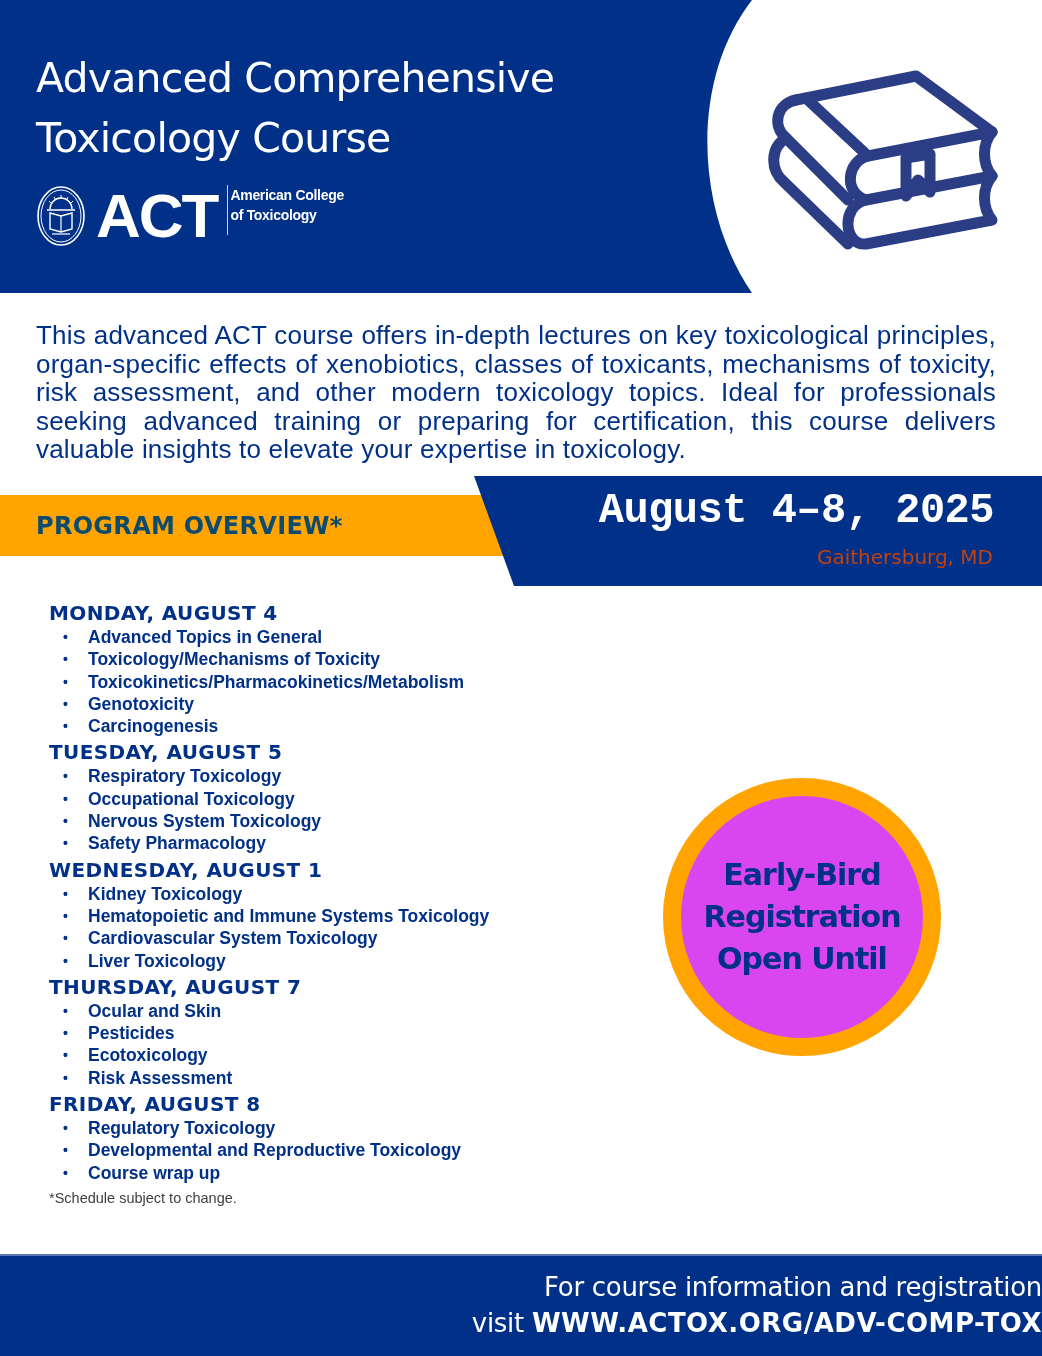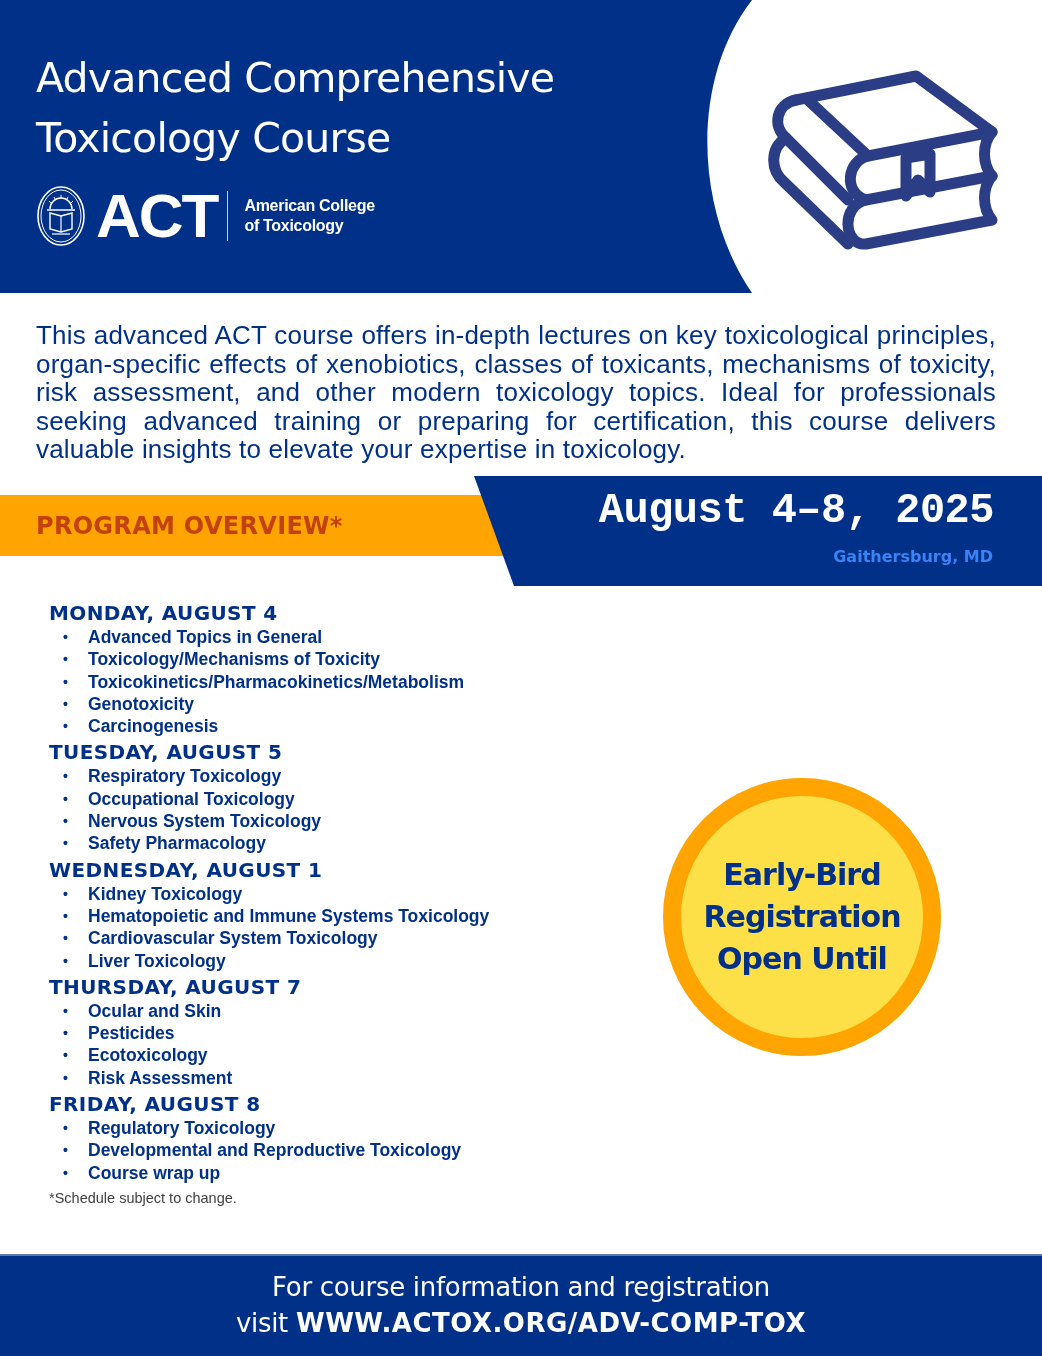--- a/index.html
+++ b/index.html
@@ -5,53 +5,53 @@
     * { box-sizing: border-box; margin: 0; padding: 0; }
     html, body { width: 1042px; height: 1356px; background: #ffffff; overflow: hidden; }
     body { position: relative; font-family: "Liberation Sans", sans-serif; color: #003087; }
 
     
     .header { position: absolute; left: 0; top: 0; width: 952px; height: 293px; background: #ffffff; }
     .header-bg { position: absolute; left: 0; top: 0; width: 1042px; height: 293px; }
     .title { position: absolute; left: 36px; top: 48px; color: #ffffff; font-family: "DejaVu Sans", sans-serif; font-size: 41px; line-height: 60px; font-weight: 400; letter-spacing: -0.8px; }
     .title div { white-space: nowrap; }
 
-    .logo { position: absolute; left: 36px; top: 185px; height: 62px; display: flex; align-items: center; }
+    .logo { position: absolute; left: 36px; top: 185px; height: 62px; display: flex; }
     .logo-seal { width: 50px; height: 62px; }
     .logo-act { color: #ffffff; font-family: "Liberation Sans", sans-serif; font-weight: 700; font-size: 62px; line-height: 62px; margin-left: 10px; letter-spacing: -2px; }
     .logo-divider { width: 1px; height: 50px; background: #ffffff; margin-left: 10px; opacity: 0.8; }
-    .logo-name { color: #ffffff; font-family: "Liberation Sans", sans-serif; font-weight: 700; font-size: 16px; line-height: 20px; margin-left: 16px; letter-spacing: -0.3px; }
+    .logo-name { color: #ffffff; font-family: "Liberation Sans", sans-serif; font-weight: 700; font-size: 14px; line-height: 20px; margin-left: 2px; letter-spacing: -0.3px; }
 
     .book-icon { position: absolute; left: 756px; top: 60px; width: 250px; height: 190px; }
 
     
     .intro { position: absolute; left: 36px; top: 321px; width: 960px; color: #003087; font-family: "Liberation Sans", sans-serif; font-size: 26px; line-height: 28.5px; text-align: justify; letter-spacing: 0.2px; }
 
     
     .banner-orange { position: absolute; left: 0; top: 495px; width: 560px; height: 61px; background: #FFA400; }
-    .banner-orange-label { position: absolute; left: 36px; top: 510px; color: #c2410c; font-family: "DejaVu Sans", sans-serif; font-weight: 700; font-size: 24px; line-height: 32px; letter-spacing: 0.3px; }
+    .banner-orange-label { position: absolute; left: 36px; top: 510px; color: #0c4a6e; font-family: "DejaVu Sans", sans-serif; font-weight: 700; font-size: 24px; line-height: 32px; letter-spacing: 0.3px; }
     .banner-blue { position: absolute; left: 0; top: 476px; width: 1042px; height: 110px; }
     .banner-date { position: absolute; right: 48px; top: 484px; color: #ffffff; font-family: Liberation Mono, monospace; font-weight: 700; font-size: 42px; line-height: 54px; white-space: nowrap; letter-spacing: -0.5px; }
-    .banner-loc { position: absolute; right: 49px; top: 542px; color: #3b82f6; font-family: "DejaVu Sans", sans-serif; font-weight: 700; font-size: 16px; line-height: 30px; white-space: nowrap; }
+    .banner-loc { position: absolute; right: 49px; top: 542px; color: #c2410c; font-family: "DejaVu Sans", sans-serif; font-weight: 400; font-size: 20px; line-height: 30px; white-space: nowrap; }
 
     
     .schedule { position: absolute; left: 49px; top: 601px; width: 560px; }
     .day { margin-bottom: 3px; }
     .day-title { font-family: "DejaVu Sans", sans-serif; font-weight: 700; font-size: 20px; line-height: 25px; letter-spacing: 0.4px; color: #003087; white-space: nowrap; }
     .day-items { list-style: none; }
     .day-item { position: relative; padding-left: 39px; font-family: "Liberation Sans", sans-serif; font-weight: 700; font-size: 17.5px; line-height: 22.3px; color: #003087; white-space: nowrap; }
     .bullet { position: absolute; left: 14px; top: 0; font-size: 14px; }
     .footnote { font-family: "Liberation Sans", sans-serif; font-size: 14.5px; line-height: 20px; color: #404040; margin-top: 4px; }
 
     
-    .earlybird { position: absolute; left: 663px; top: 778px; width: 278px; height: 278px; border-radius: 50%; border: 18px solid #FFA400; background: #fde047; display: flex; align-items: center; justify-content: center; }
+    .earlybird { position: absolute; left: 663px; top: 778px; width: 278px; height: 278px; border-radius: 50%; border: 18px solid #FFA400; background: #d946ef; display: flex; align-items: center; justify-content: center; }
     .earlybird-text { text-align: center; color: #003087; font-family: "DejaVu Sans", sans-serif; font-weight: 700; font-size: 30px; line-height: 42px; letter-spacing: -1px; }
 
     
-    .footer { position: absolute; left: 0; top: 1254px; width: 1042px; height: 102px; background: #003087; border-top: 2px solid #5a78b0; color: #ffffff; text-align: center; }
+    .footer { position: absolute; left: 0; top: 1254px; width: 1042px; height: 102px; background: #003087; border-top: 2px solid #5a78b0; color: #ffffff; text-align: right; }
     .footer-line1 { font-family: "DejaVu Sans", sans-serif; font-size: 26px; line-height: 36px; margin-top: 13px; letter-spacing: -0.3px; }
     .footer-line2 { font-family: "DejaVu Sans", sans-serif; font-size: 26px; line-height: 36px; letter-spacing: -0.3px; }
     .footer-line2 .url { font-weight: 700; letter-spacing: 0.5px; }
   </style>
 </head>
 <body>
 
 <div class="header">
   <svg class="header-bg" viewBox="0 0 1042 293" preserveAspectRatio="none">
     <path d="M0,0 L752,0 C690,80 695,210 752,293 L0,293 Z" fill="#003087"></path>

